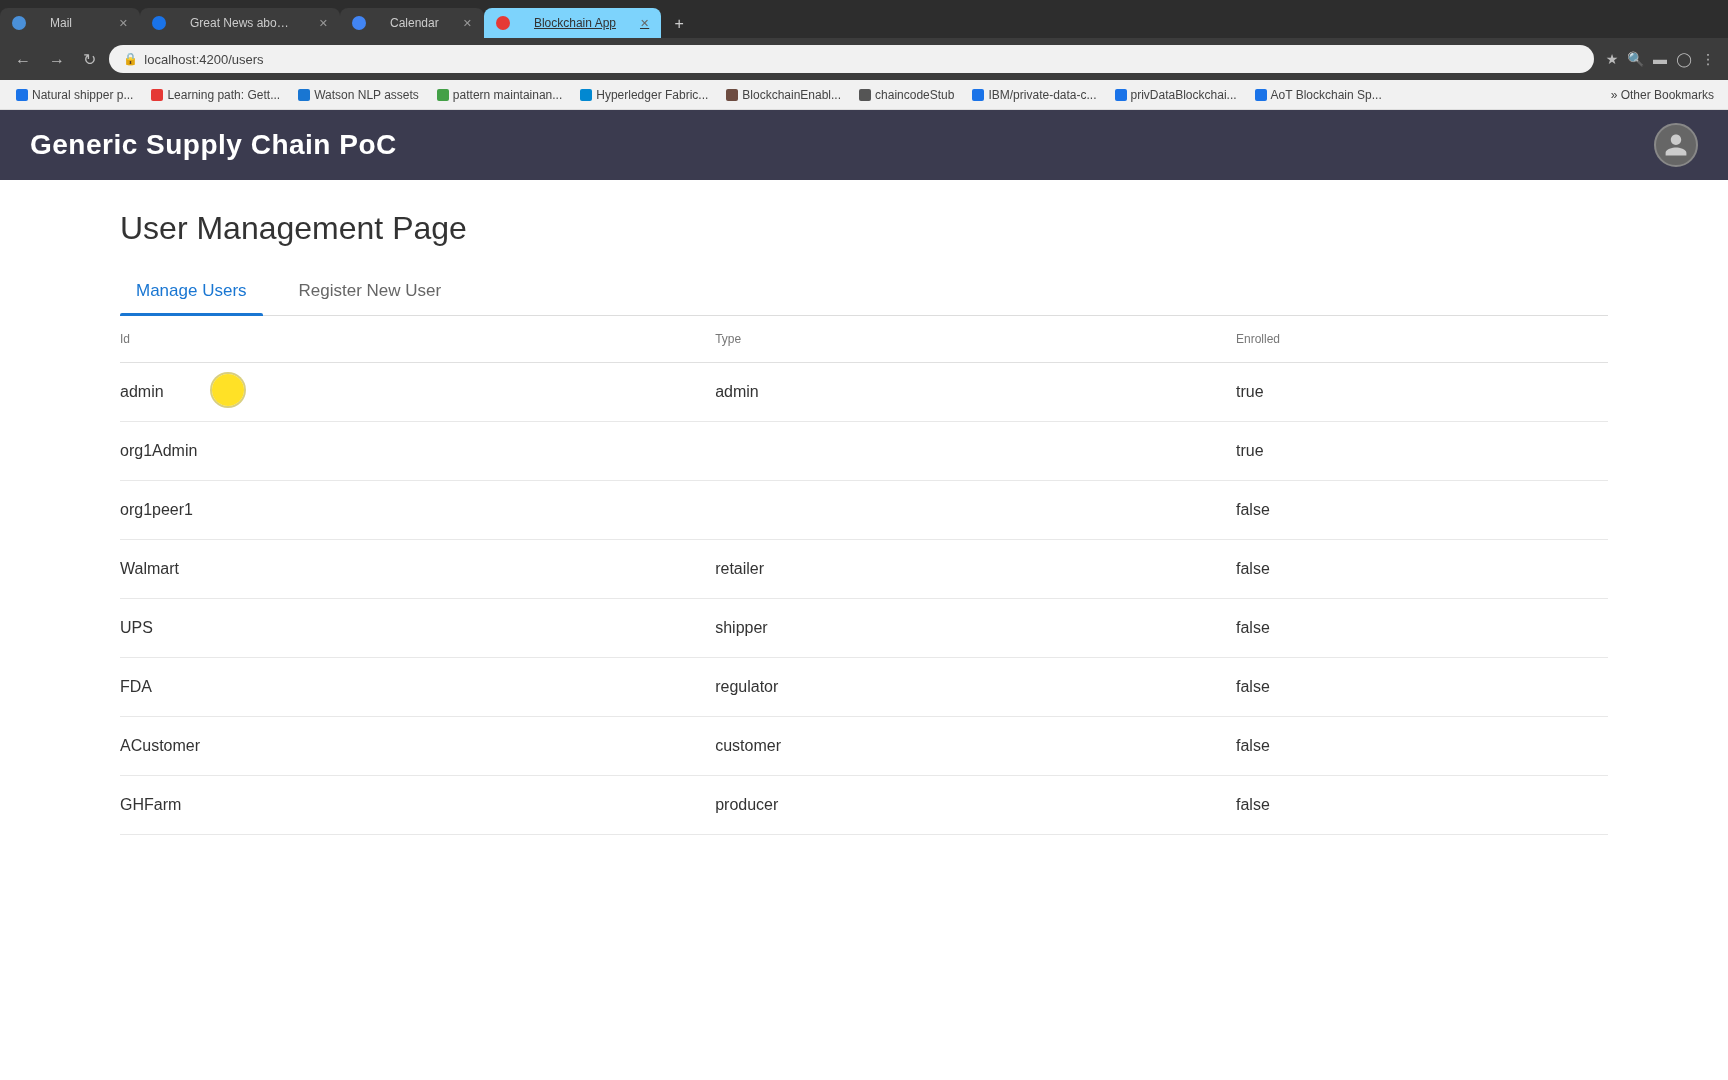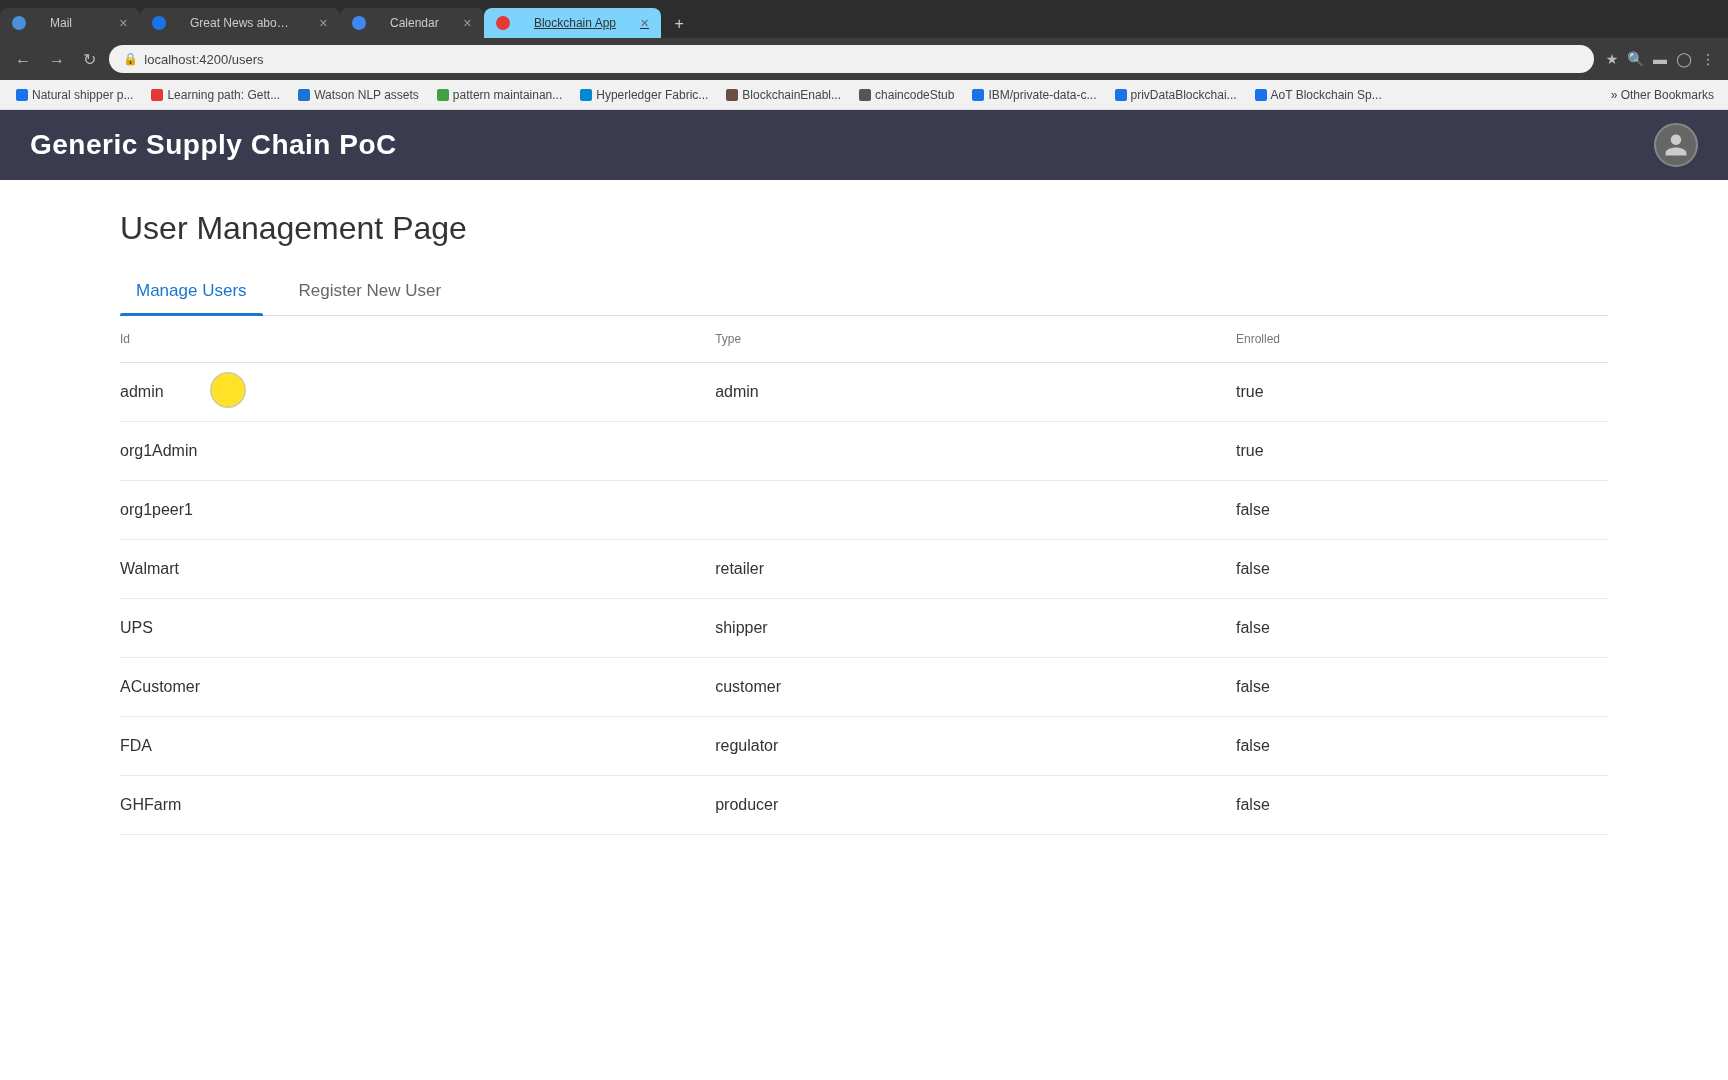--- a/index.html
+++ b/index.html
@@ -410,27 +410,27 @@
           <td>Walmart</td>
           <td>retailer</td>
           <td>false</td>
         </tr>
         <tr>
           <td>UPS</td>
           <td>shipper</td>
           <td>false</td>
         </tr>
         <tr>
+          <td>FDA</td>
+          <td>regulator</td>
+          <td>false</td>
+        </tr>
+        <tr>
           <td>ACustomer</td>
           <td>customer</td>
-          <td>false</td>
-        </tr>
-        <tr>
-          <td>FDA</td>
-          <td>regulator</td>
           <td>false</td>
         </tr>
         <tr>
           <td>GHFarm</td>
           <td>producer</td>
           <td>false</td>
         </tr>
       </tbody>
   </table>
 </div>

